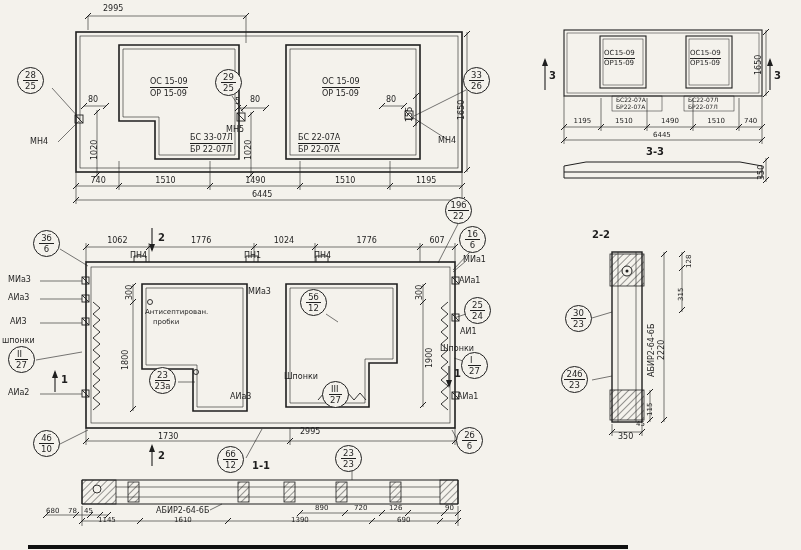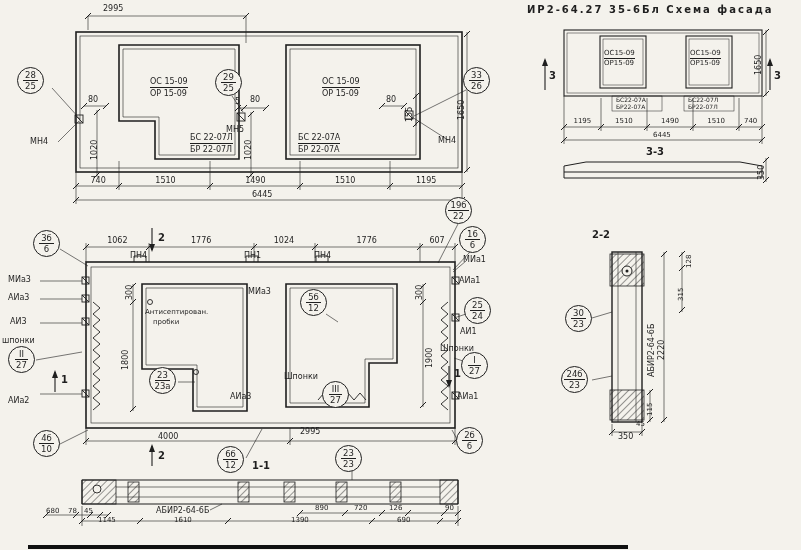--- a/index.html
+++ b/index.html
@@ -8,21 +8,21 @@
 #sheet svg{position:absolute;left:0;top:0}
 .lbl{position:absolute;font-size:9px;line-height:1.15;white-space:nowrap;z-index:2}
 .s6{font-size:6px}
 .s7{font-size:7px}
 .s8{font-size:8px}
 .ttl{font-size:10px;font-weight:bold;letter-spacing:2px}
 .sec{font-size:10px;font-weight:bold}
 .rot{transform:rotate(-90deg);transform-origin:0 0}
 .fr{border-bottom:1px solid var(--ink,#1f1f1f);padding-bottom:1px}
 .co{position:absolute;width:27px;height:27px;border:1.3px solid var(--ink,#1f1f1f);border-radius:50%;background:var(--paper,#f4f2ec);display:flex;flex-direction:column;align-items:center;justify-content:center;font-size:8.5px;line-height:1;z-index:3}
-.co .t{border-bottom:1px solid var(--ink,#1f1f1f);padding:0 2px 1px;min-width:13px;text-align:center}
+.co .t{border-bottom:1px solid var(--ink,#1f1f1f);padding:0 2px 1px;min-width:13px;}
 .co .b{padding-top:1px;text-align:center}
 .dimrow{position:absolute;display:flex;z-index:2}
 .dimrow span{text-align:center;display:block}
 </style>
 </head>
 <body>
 
 <div id="sheet">
 
 <svg width="801" height="550" viewBox="0 0 801 550">
@@ -171,21 +171,20 @@
                M592,318 L612,312 M592,380 L612,376 M210,510 L222,504"></path>
     </g>
     <g stroke-width="1.1">
       <path d="M545,60 V90 M770,60 V90 M152,228 V250 M152,446 V466 M55,372 V392 M449,366 V386"></path>
       <path d="M545,58 l-3,8 h6 z M770,58 l-3,8 h6 z M152,252 l-3,-8 h6 z M152,444 l-3,8 h6 z M55,370 l-3,8 h6 z M449,388 l-3,-8 h6 z" fill="#1f1f1f" stroke="none"></path>
     </g>
   </g>
   <rect x="28" y="545" width="600" height="4" fill="#101010"></rect>
 </svg>
 
-<div class="lbl ttl" style="left:527px;top:4px">ИР2-64.27 35-6Бл  Схема фасада</div>
 <div class="lbl sec" style="left:252px;top:460px">1-1</div>
 <div class="lbl sec" style="left:592px;top:229px">2-2</div>
 <div class="lbl sec" style="left:646px;top:146px">3-3</div>
 
 <div class="lbl s8" style="left:103px;top:4px">2995</div>
 <div class="co" style="left:17px;top:67px">
       <span class="t">28</span>
       <span class="b">25</span>
     </div>
 <div class="co" style="left:215px;top:69px">
@@ -204,21 +203,21 @@
 <div class="lbl s8" style="left:250px;top:95px">80</div>
 <div class="lbl s8" style="left:386px;top:95px">80</div>
 <div class="lbl s8 rot" style="left:405px;top:122px">155</div>
 <div class="lbl s8 rot" style="left:90px;top:160px">1020</div>
 <div class="lbl s8 rot" style="left:244px;top:160px">1020</div>
 <div class="lbl s8 rot" style="left:457px;top:120px">1650</div>
 <div class="lbl s8 fr" style="left:150px;top:77px">ОС 15-09</div>
 <div class="lbl s8" style="left:150px;top:89px">ОР 15-09</div>
 <div class="lbl s8 fr" style="left:322px;top:77px">ОС 15-09</div>
 <div class="lbl s8" style="left:322px;top:89px">ОР 15-09</div>
-<div class="lbl s8 fr" style="left:190px;top:133px">БС 22-07Л</div>
+<div class="lbl s8 fr" style="left:190px;top:133px">БС 33-07Л</div>
 <div class="lbl s8" style="left:190px;top:145px">БР 22-07Л</div>
 <div class="lbl s8 fr" style="left:298px;top:133px">БС 22-07А</div>
 <div class="lbl s8" style="left:298px;top:145px">БР 22-07А</div>
 <div class="dimrow s8" style="left:76px;top:176px;width:386px">
   <span style="flex:740">740</span>
   <span style="flex:1510">1510</span>
   <span style="flex:1490">1490</span>
   <span style="flex:1510">1510</span>
   <span style="flex:1195">1195</span>
 </div>
@@ -289,39 +288,39 @@
 <div class="lbl s8" style="left:459px;top:276px">АИа1</div>
 <div class="lbl s8" style="left:457px;top:392px">АИа1</div>
 <div class="lbl s8" style="left:8px;top:275px">МИа3</div>
 <div class="lbl s8" style="left:8px;top:293px">АИа3</div>
 <div class="lbl s8" style="left:10px;top:317px">АИ3</div>
 <div class="lbl s8" style="left:2px;top:336px">шпонки</div>
 <div class="co" style="left:8px;top:346px">
       <span class="t">II</span>
       <span class="b">27</span>
     </div>
-<div class="lbl s8" style="left:8px;top:396px">АИа2</div>
+<div class="lbl s8" style="left:8px;top:388px">АИа2</div>
 <div class="lbl s8" style="left:248px;top:287px">МИа3</div>
 <div class="lbl s8" style="left:230px;top:392px">АИа3</div>
 <div class="lbl s7" style="left:145px;top:308px">Антисептирован.</div>
 <div class="lbl s7" style="left:153px;top:318px">пробки</div>
 <div class="co" style="left:149px;top:367px">
       <span class="t">23</span>
       <span class="b">23а</span>
     </div>
 <div class="co" style="left:322px;top:381px">
       <span class="t">III</span>
       <span class="b">27</span>
     </div>
 <div class="lbl s8" style="left:284px;top:372px">Шпонки</div>
 <div class="lbl s8 rot" style="left:125px;top:300px">300</div>
 <div class="lbl s8 rot" style="left:121px;top:370px">1800</div>
 <div class="lbl s8 rot" style="left:415px;top:300px">300</div>
 <div class="lbl s8 rot" style="left:425px;top:368px">1900</div>
-<div class="lbl s8" style="left:158px;top:432px">4000</div>
+<div class="lbl s8" style="left:158px;top:432px">1730</div>
 <div class="lbl s8" style="left:300px;top:427px">2995</div>
 <div class="co" style="left:33px;top:430px">
       <span class="t">4б</span>
       <span class="b">10</span>
     </div>
 <div class="co" style="left:217px;top:446px">
       <span class="t">6б</span>
       <span class="b">12</span>
     </div>
 <div class="co" style="left:456px;top:427px">

